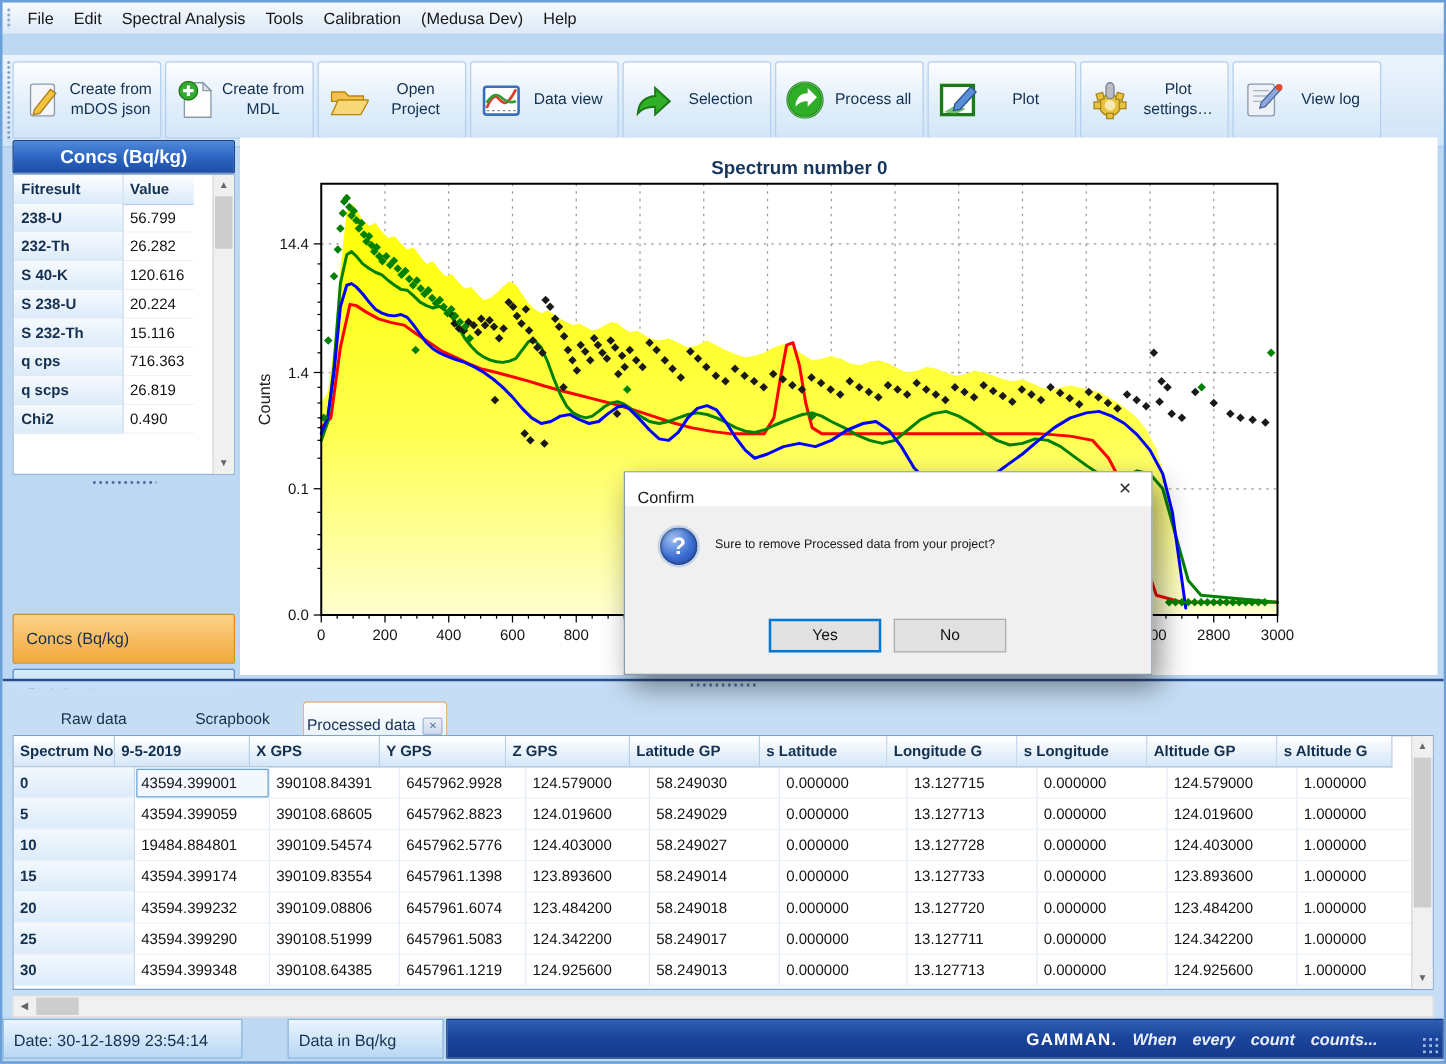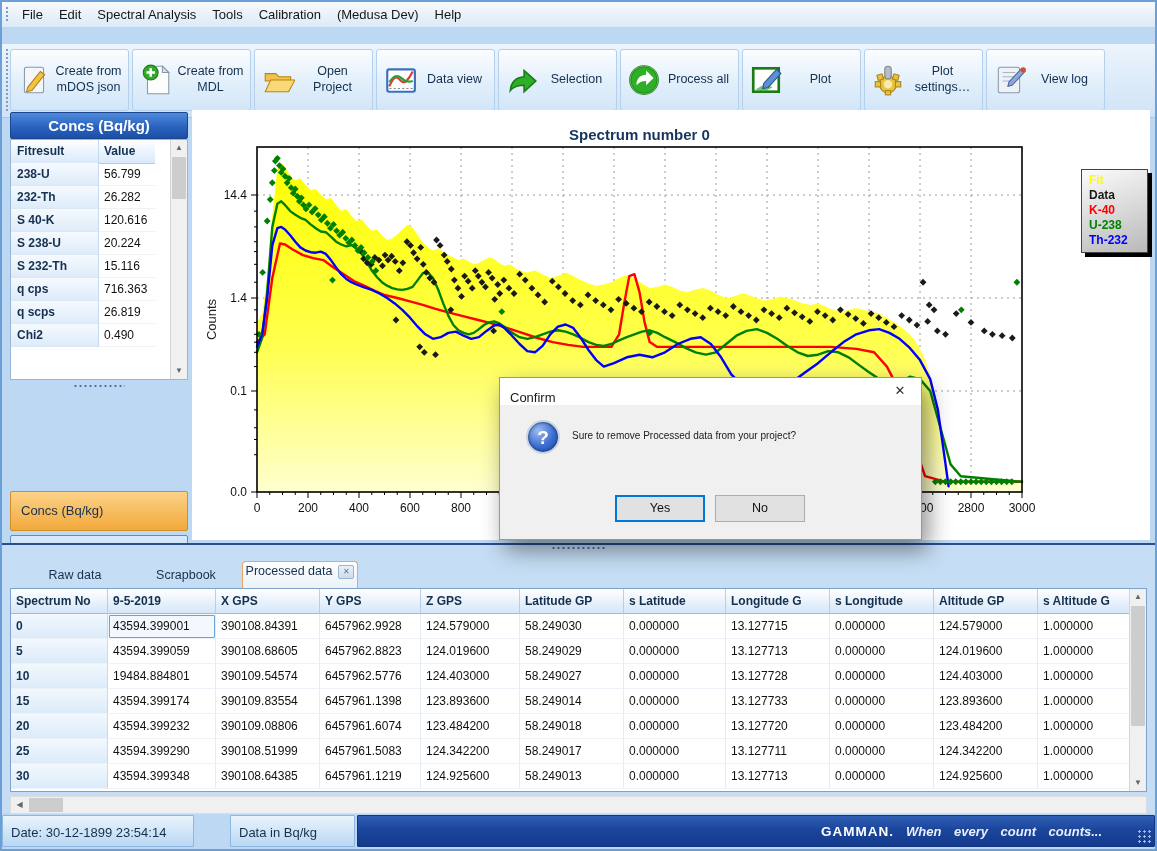--- a/index.html
+++ b/index.html
@@ -94,21 +94,21 @@
   
   #main-splitter { position:absolute; left:0; top:541px; right:0; height:8px;
     border-top:2px solid #2b4d8c; background:#c6def5; }
   #main-splitter .dots { margin:1px auto 0; width:56px; height:4px; }
 
   
   #bottom { position:absolute; left:0; top:549px; right:0; bottom:36px; background:#c6def5; }
   .tab { position:absolute; top:12px; height:25px; text-align:center; padding-top:5px;
     font-size:12.5px; color:#16304f; cursor:default; }
   .tab.active { background:linear-gradient(#fefefe,#eaf2fb); border:1px solid #eda45f;
-    border-bottom:none; border-radius:4px 4px 0 0; top:10px; height:27px; padding-top:2px; }
+    border-bottom:none; border-radius:4px 4px 0 0; top:10px; height:27px; padding-top:11px; }
   #tab-close { display:inline-block; width:16px; height:14px; margin-left:6px;
     background:linear-gradient(#e9f0f8,#ccdbee); border:1px solid #9ab4d4; border-radius:2px;
     font-size:8px; line-height:12px; color:#5a7394; vertical-align:1px; }
   #grid { position:absolute; left:8px; top:37px; width:1137px; height:204px;
     background:#fff; border:1px solid #7fa3c8; }
   .g-row { display:flex; height:25px; }
   .g-cell { padding:5px 0 0 5px; border-right:1px solid #e4ecf5; border-bottom:1px solid #edf2f8;
     overflow:hidden; white-space:nowrap; color:#111; }
   .g-head .g-cell { font-weight:bold; color:#13304f; background:linear-gradient(#ffffff,#d5e6f8);
     border-right:1px solid #b9cfe8; border-bottom:1px solid #9fbcd9; }
@@ -608,27 +608,20 @@
       <line x1="62" y1="224.28363989038752" x2="65" y2="224.28363989038752" stroke="#000" stroke-width="1"></line>
       <line x1="62" y1="232.147186483082" x2="65" y2="232.147186483082" stroke="#000" stroke-width="1"></line>
       <line x1="62" y1="242.2850612604807" x2="65" y2="242.2850612604807" stroke="#000" stroke-width="1"></line>
       <line x1="62" y1="256.573593241541" x2="65" y2="256.573593241541" stroke="#000" stroke-width="1"></line>
       <line x1="62" y1="299.8790895501542" x2="65" y2="299.8790895501542" stroke="#000" stroke-width="1"></line>
       <line x1="62" y1="317.6888336722525" x2="65" y2="317.6888336722525" stroke="#000" stroke-width="1"></line>
       <line x1="62" y1="329.5" x2="65" y2="329.5" stroke="#000" stroke-width="1"></line>
       <line x1="62" y1="344.7272417787891" x2="65" y2="344.7272417787891" stroke="#000" stroke-width="1"></line>
       <text x="24" y="209.5" text-anchor="middle" font-size="13" fill="#222" transform="rotate(-90 24 209.5)" font-family="&quot;Liberation Sans&quot;,sans-serif">Counts</text>
     </svg>
-  <div id="legend">
-      <div class="legend-item" style="color: rgb(255, 255, 0);">Fit</div>
-      <div class="legend-item" style="color: rgb(26, 26, 26);">Data</div>
-      <div class="legend-item" style="color: rgb(255, 0, 0);">K-40</div>
-      <div class="legend-item" style="color: rgb(0, 128, 0);">U-238</div>
-      <div class="legend-item" style="color: rgb(0, 0, 255);">Th-232</div>
-    </div>
 </div>
 
 <div id="dialog">
   <div id="dialog-titlebar">
     <span id="dialog-title">Confirm</span>
     <span id="dialog-close">✕</span>
   </div>
   <div id="dialog-icon">?</div>
   <div id="dialog-message">Sure to remove Processed data from your project?</div>
   <div id="btn-yes" class="dlg-btn">Yes</div>
@@ -641,21 +634,21 @@
 
 <div id="bottom">
   <div id="tabs">
       <div class="tab" style="left: 18px; width: 110px;">Raw data</div>
       <div class="tab" style="left: 128px; width: 112px;">Scrapbook</div>
       <div class="tab active" style="left: 240px; width: 116px;">Processed data<span id="tab-close">✕</span></div>
     </div>
   <div id="grid">
     <div id="grid-rows">
         <div class="g-row g-head">
-          <div class="g-cell" style="width: 97px;">Spectrum No</div>
+          <div class="g-cell" style="width: 81px;">Spectrum No</div>
           <div class="g-cell" style="width: 108px;">9-5-2019</div>
           <div class="g-cell" style="width: 104px;">X  GPS</div>
           <div class="g-cell" style="width: 101px;">Y  GPS</div>
           <div class="g-cell" style="width: 99px;">Z  GPS</div>
           <div class="g-cell" style="width: 104px;">Latitude  GP</div>
           <div class="g-cell" style="width: 102px;">s  Latitude</div>
           <div class="g-cell" style="width: 104px;">Longitude  G</div>
           <div class="g-cell" style="width: 104px;">s  Longitude</div>
           <div class="g-cell" style="width: 104px;">Altitude  GP</div>
           <div class="g-cell" style="width: 92px;">s  Altitude  G</div>

